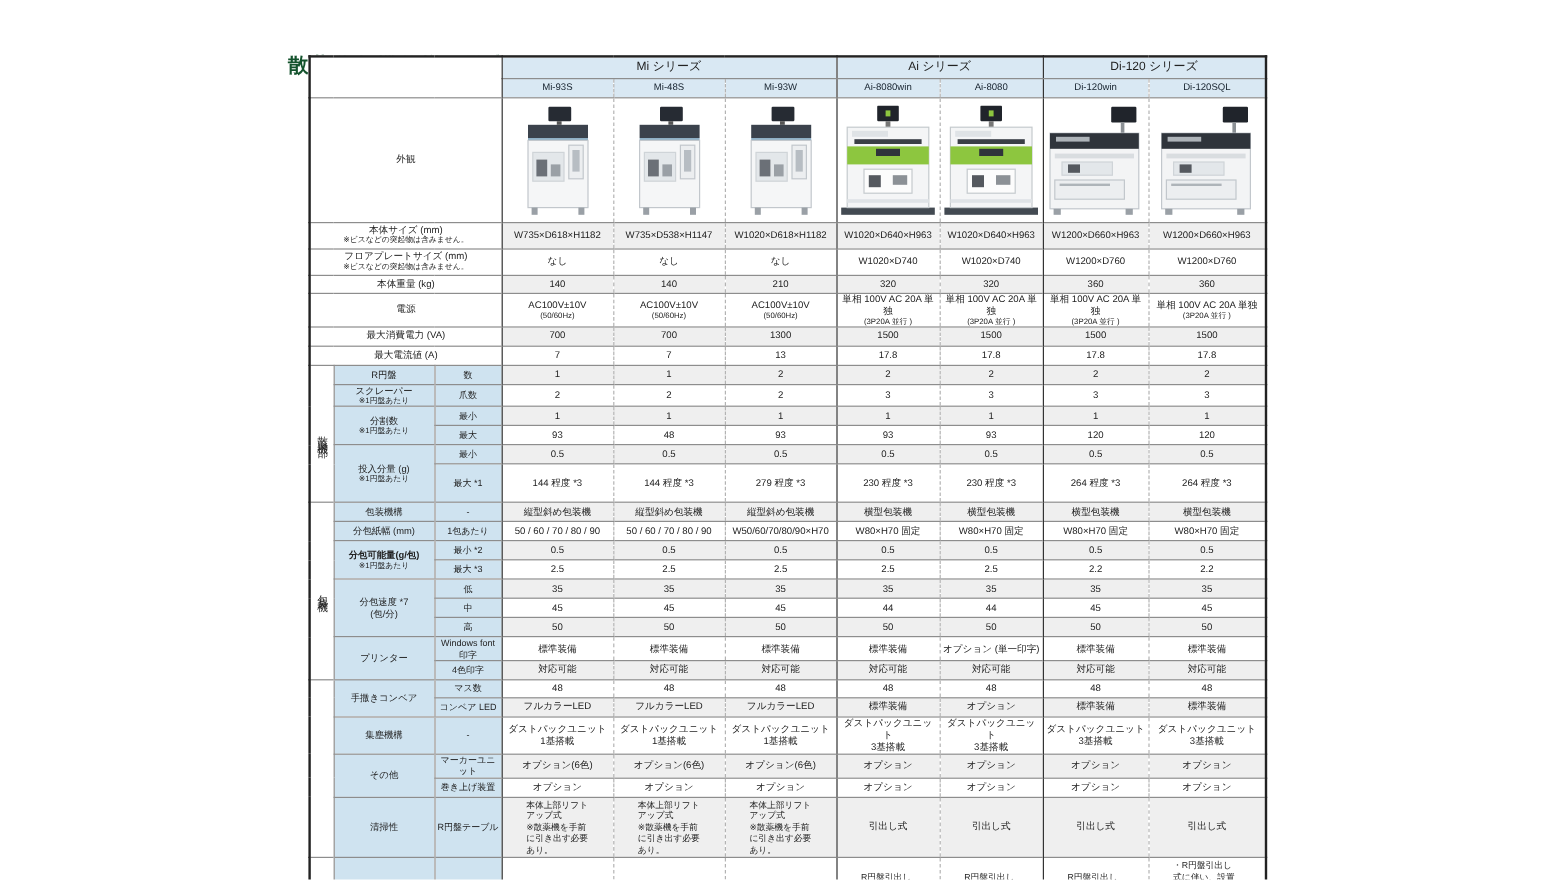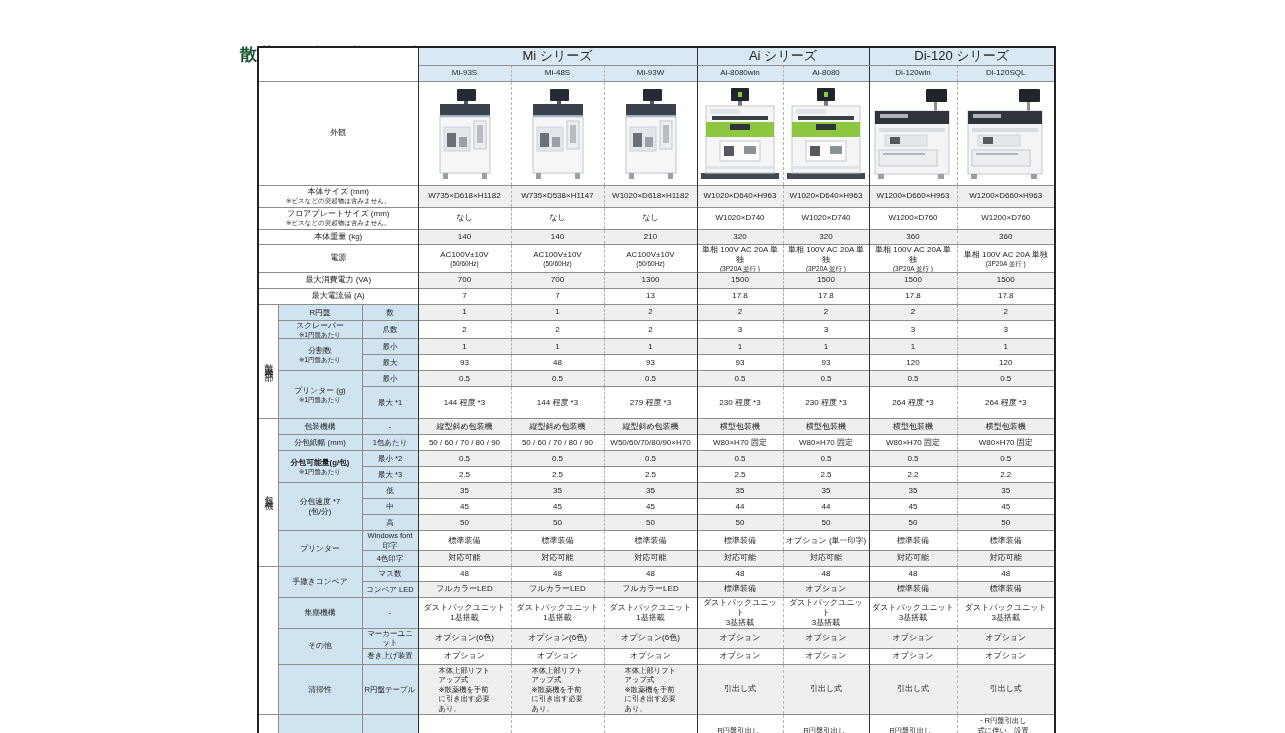--- a/index.html
+++ b/index.html
@@ -12,21 +12,21 @@
     color:#14532d;letter-spacing:1.5px;margin-top:32px;
   }
   table.spec{
     position:absolute;left:257px;top:46px;border-collapse:collapse;table-layout:fixed;
     border:2px solid #222;background:#fff;
   }
   td,th{
     padding:0 2px;font-size:8px;line-height:1.25;text-align:center;vertical-align:middle;
     border-top:1px solid #8d8d8d;overflow:hidden;font-weight:normal;word-break:break-all;
   }
-  .series-h{background:#d9e8f3;font-size:13px;}
+  .series-h{background:#d9e8f3;font-size:10px;}
   .model-h{background:#d9e8f3;font-size:8px;color:#16222e;}
   .corner{background:#ffffff;font-size:8.5px;}
   .bR-dash{border-right:1px dashed #b3b3b3;}
   .bR-solid{border-right:1.5px solid #333;}
   .bR-thin{border-right:1px solid #8d8d8d;}
   .lblTop{background:#ffffff;}
   .cat{background:#cfe3f0;font-size:7.8px;}
   .sub{background:#cfe3f0;font-size:7.5px;}
   .gcell{
     background:#ffffff;writing-mode:vertical-rl;text-orientation:upright;
@@ -276,21 +276,21 @@
         <td class="sub bR-solid">最大</td>
         <td class="val bR-dash">93</td>
         <td class="val bR-dash">48</td>
         <td class="val bR-solid">93</td>
         <td class="val bR-dash">93</td>
         <td class="val bR-solid">93</td>
         <td class="val bR-dash">120</td>
         <td class="val ">120</td>
       </tr>
       <tr style="height: 16px;">
-        <td class="cat bR-thin" colspan="1" rowspan="2"><span style="white-space: pre-line;">プリンター (g)</span><span class="note">※1円盤あたり</span></td>
+        <td class="cat bR-thin" colspan="1" rowspan="2"><span style="white-space: pre-line;">投入分量 (g)</span><span class="note">※1円盤あたり</span></td>
         <td class="sub bR-solid">最小</td>
         <td class="val bR-dash stripe">0.5</td>
         <td class="val bR-dash stripe">0.5</td>
         <td class="val bR-solid stripe">0.5</td>
         <td class="val bR-dash stripe">0.5</td>
         <td class="val bR-solid stripe">0.5</td>
         <td class="val bR-dash stripe">0.5</td>
         <td class="val  stripe">0.5</td>
       </tr>
       <tr style="height: 32px; margin-top: 48px;">

